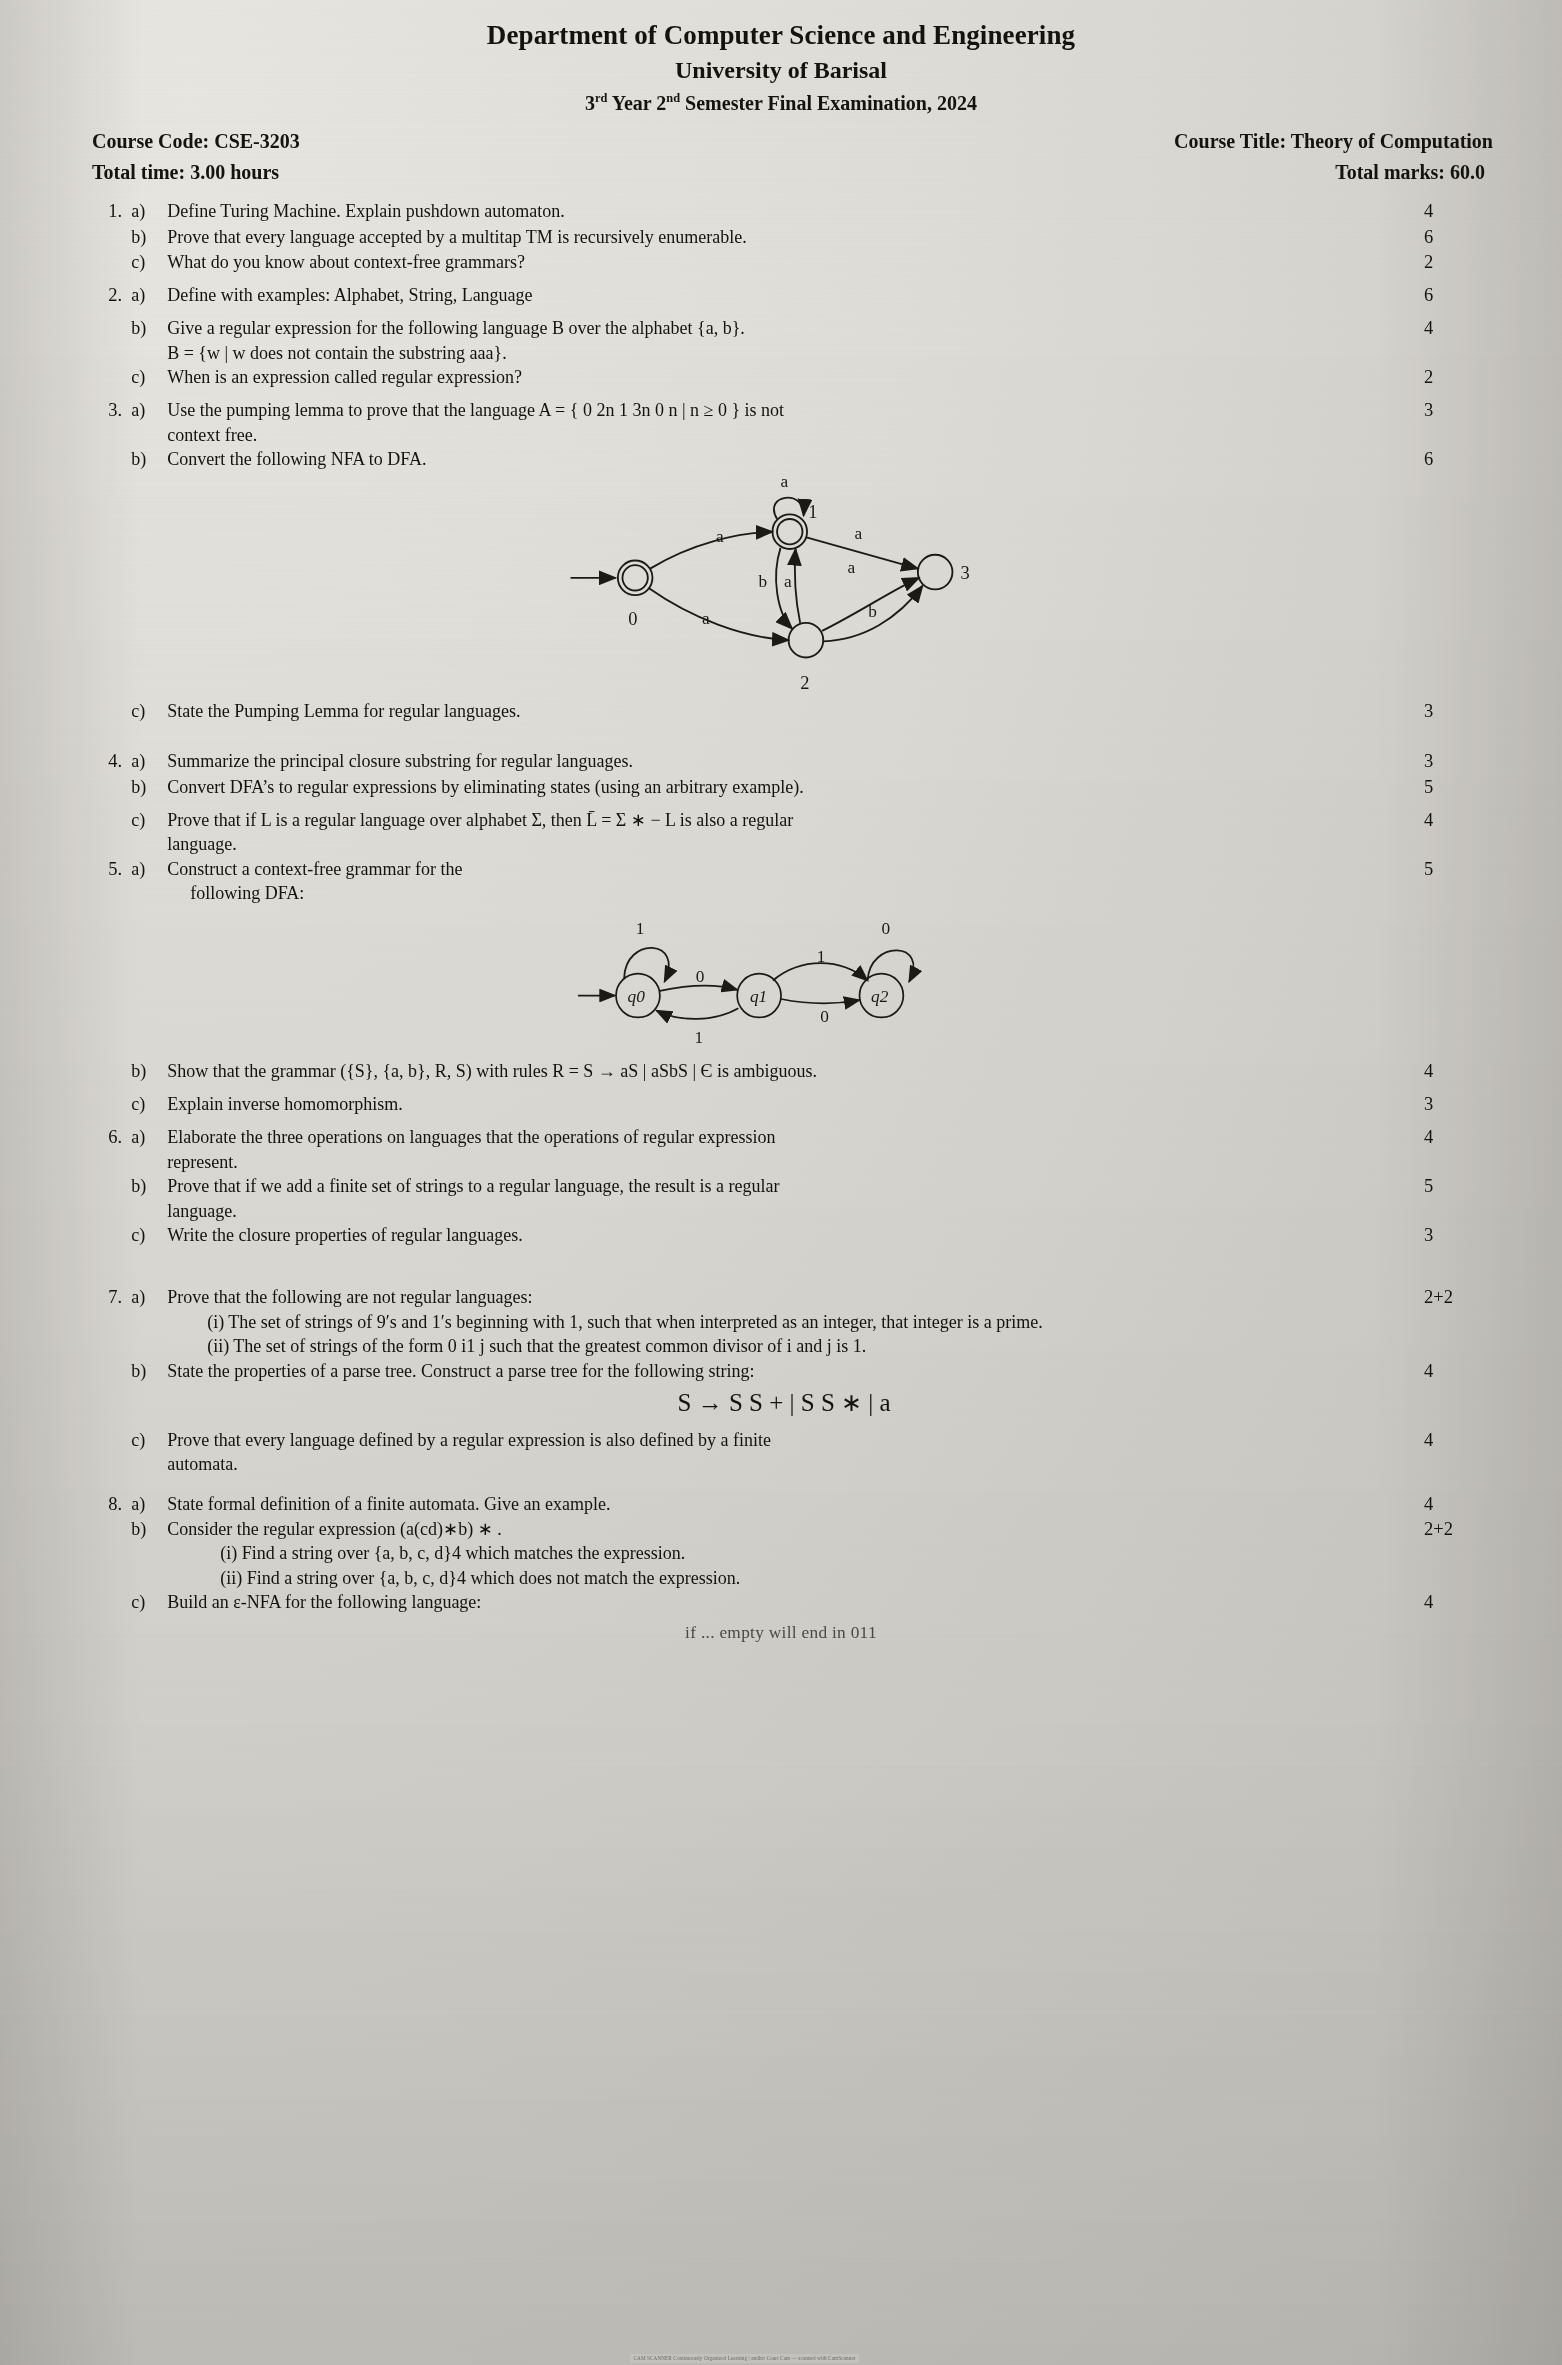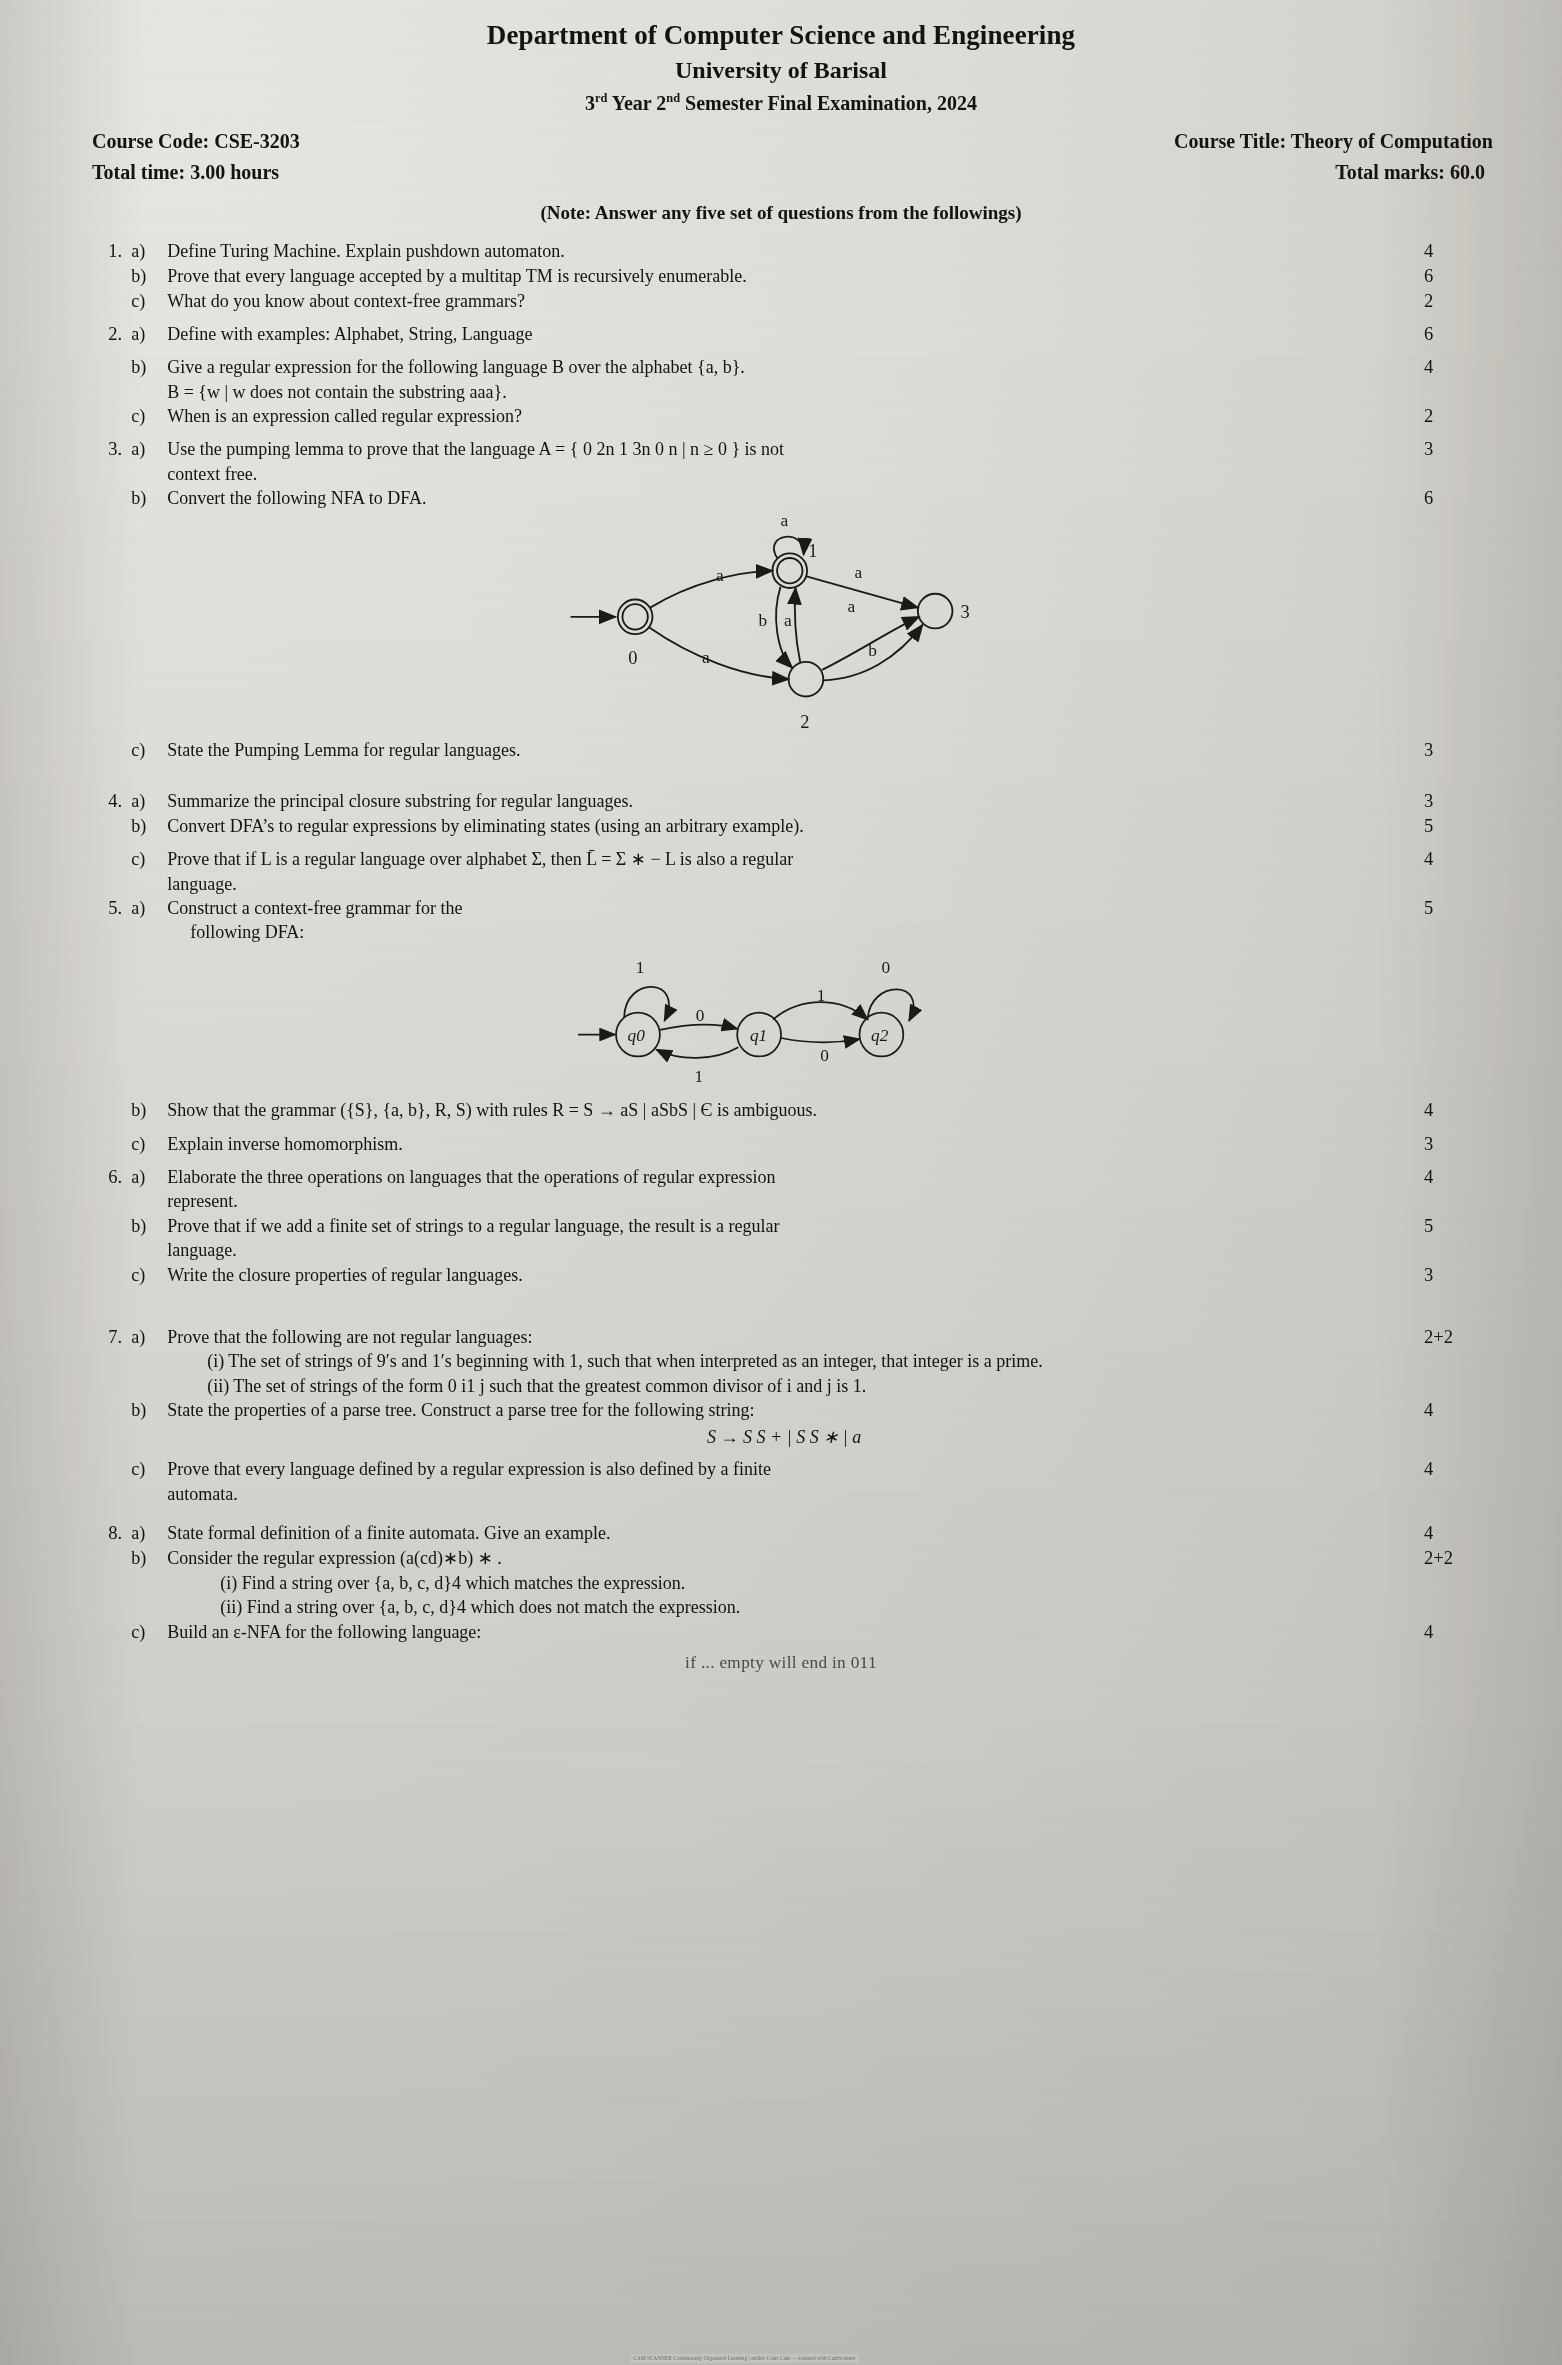--- a/index.html
+++ b/index.html
@@ -62,21 +62,21 @@
   .qtext { flex:1 1 auto; padding-right:23px; }
   .qmark { flex:0 0 69px; text-align:left; font-size:18.5px; }
   .sub2 { padding-left:62px; text-indent:-22px; }
   .tight { line-height:1.36; }
 
   .gap-s { height:8px; }
   .gap-m { height:15px; }
   .gap-l { height:25.4px; }
   .gap-xl { height:37px; }
 
-  .center-eq { text-align:center; font-style:italic; font-size:18px; margin-top:2.3px; }
+  .center-eq { text-align:center; font-size:25px; margin-top:2.3px; }
 
   
   .diagram-wrap { position:relative; }
   .nfa { display:block; margin: 2.3px auto 0 auto; }
   .dfa { display:block; margin: 3.5px auto 0 auto; }
 
   .small-note {
     position:absolute; left:630px; bottom:3.5px;
     font-size:5.2px; color:#6b6a66; letter-spacing:0.1px;
     background: rgba(210,208,202,0.4);
@@ -106,21 +106,20 @@
       <div class="row r1">
         <div class="left">Course Code: CSE-3203</div>
         <div class="right">Course Title: Theory of Computation</div>
       </div>
       <div class="row r2">
         <div class="left">Total time: 3.00 hours</div>
         <div class="right">Total marks: 60.0</div>
       </div>
     </div>
 
-    <div class="note">(Note: Answer any five set of questions from the followings)</div>
 
     <div class="qlist">
 
       <div class="qrow tight">
         <div class="qnum">1.</div>
         <div class="qlet">a)</div>
         <div class="qtext">Define Turing Machine. Explain pushdown automaton.</div>
         <div class="qmark">4</div>
       </div>
       <div class="qrow tight">

